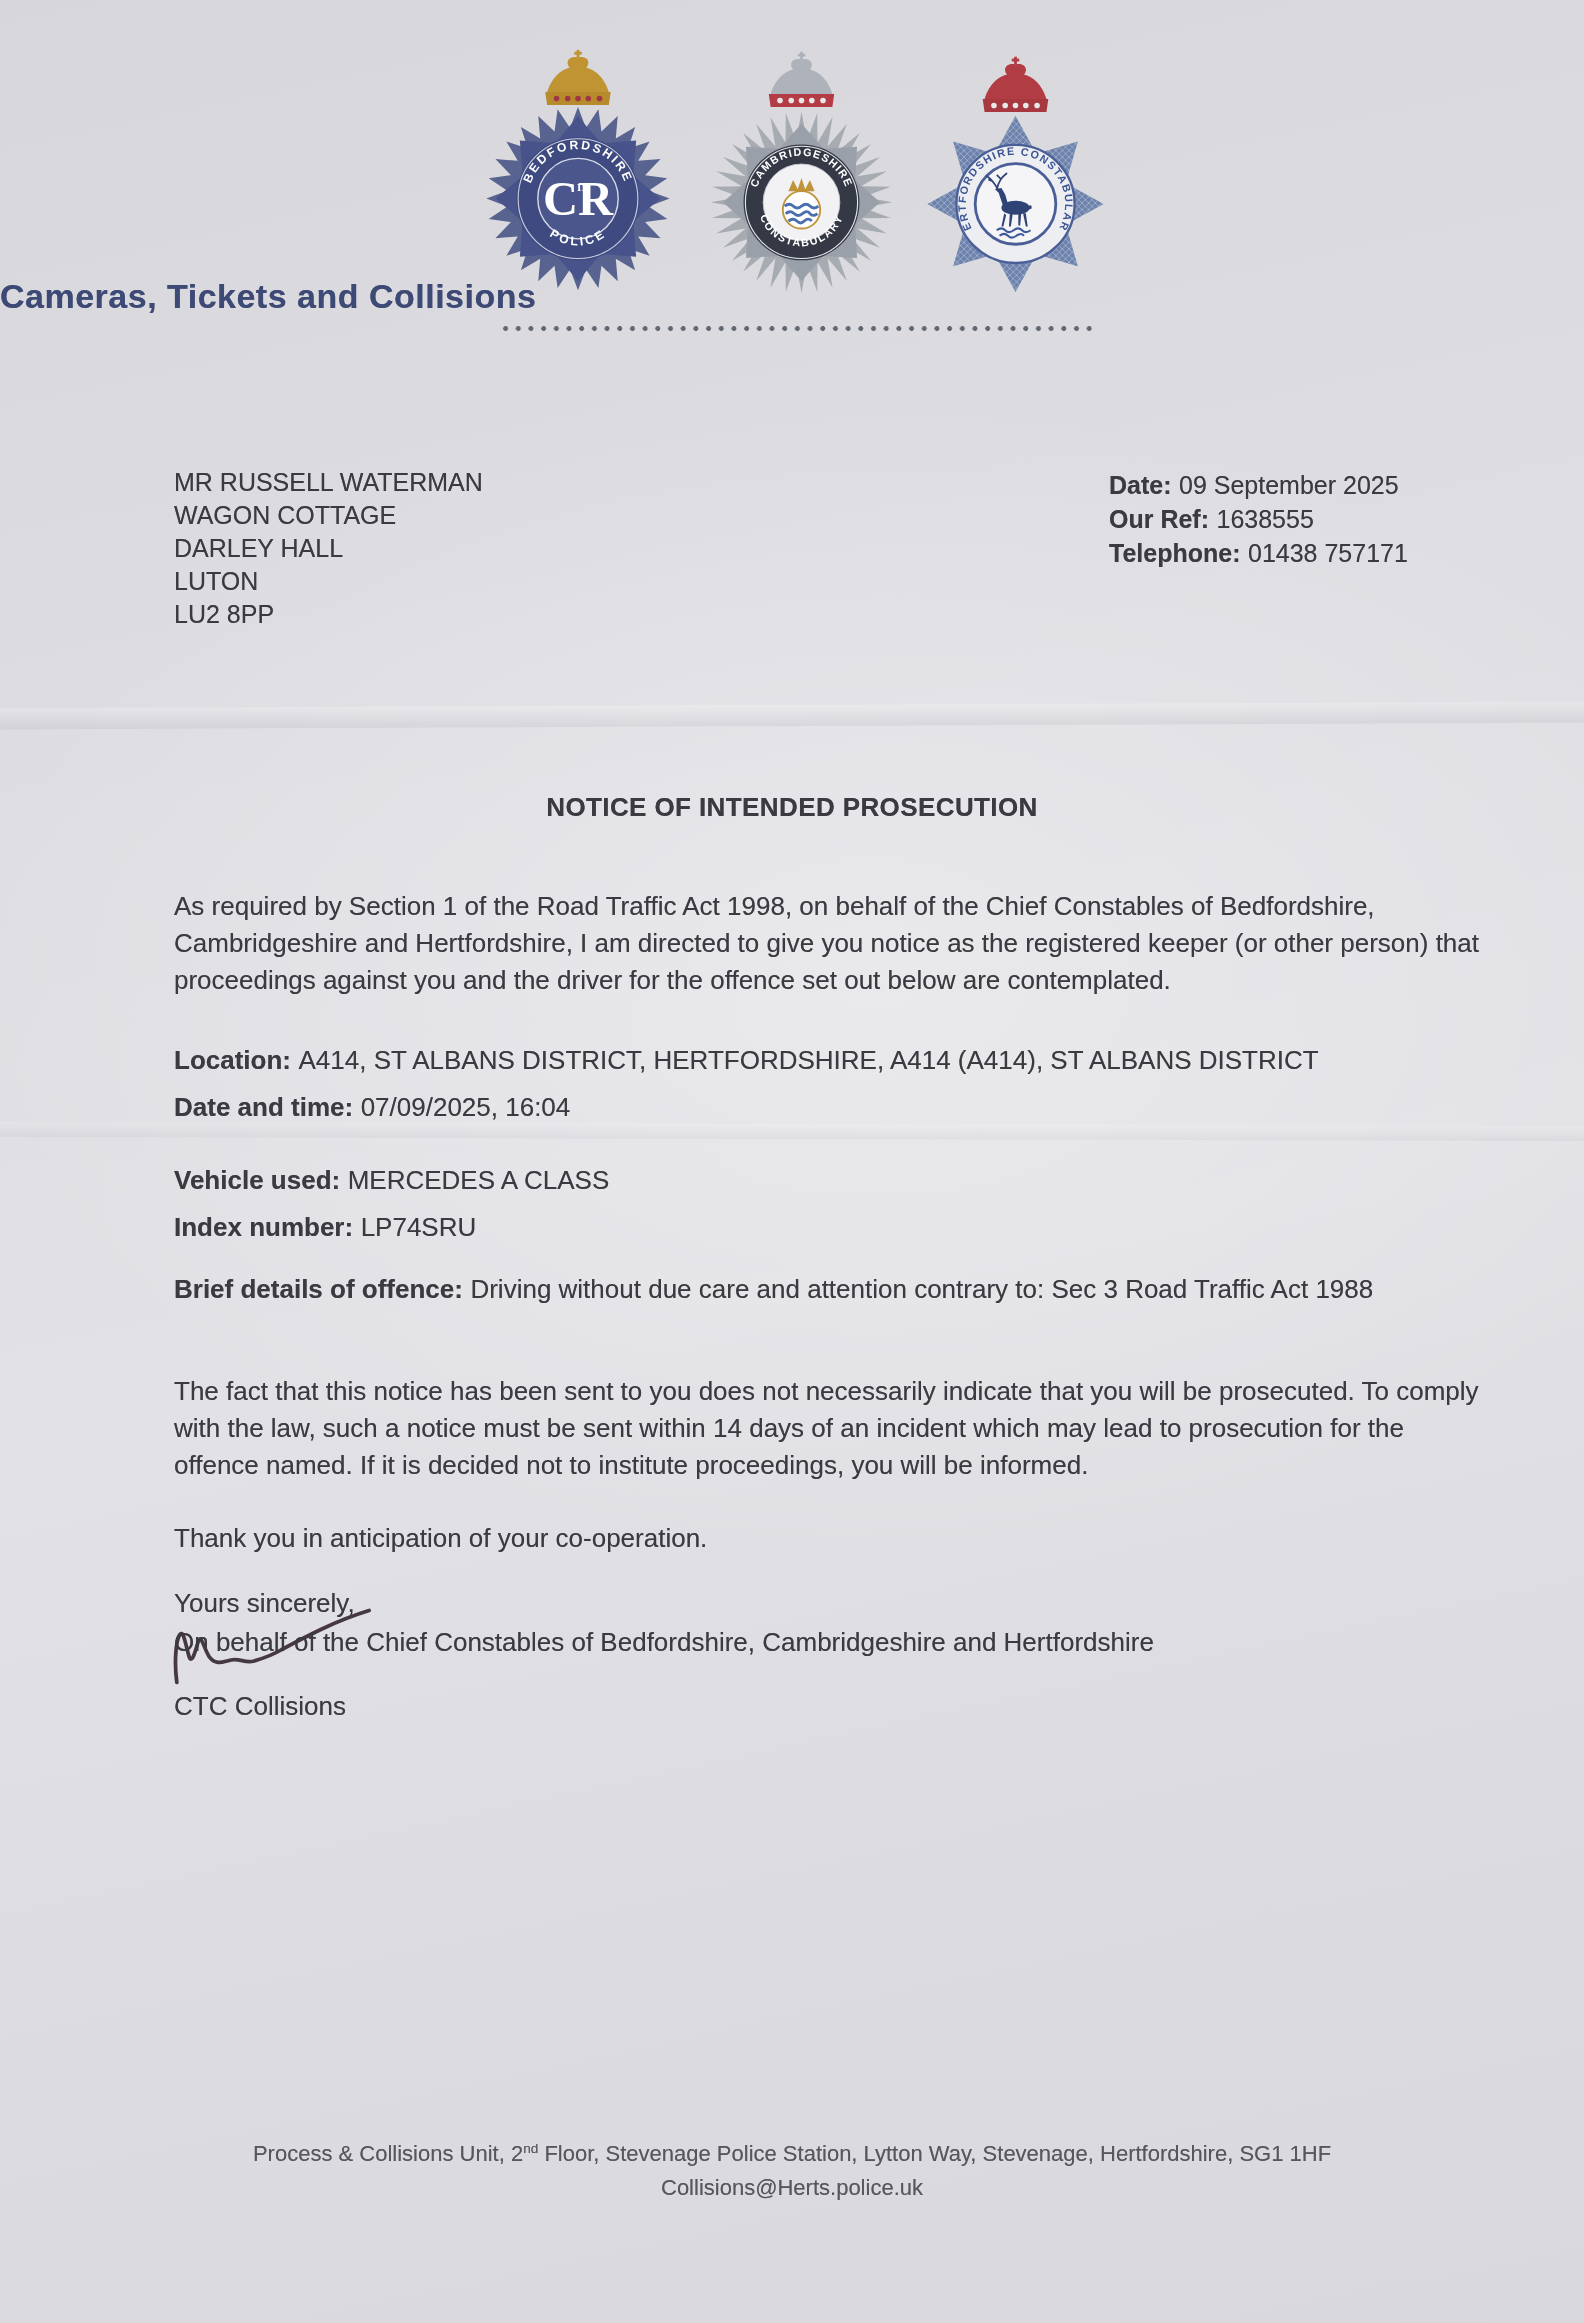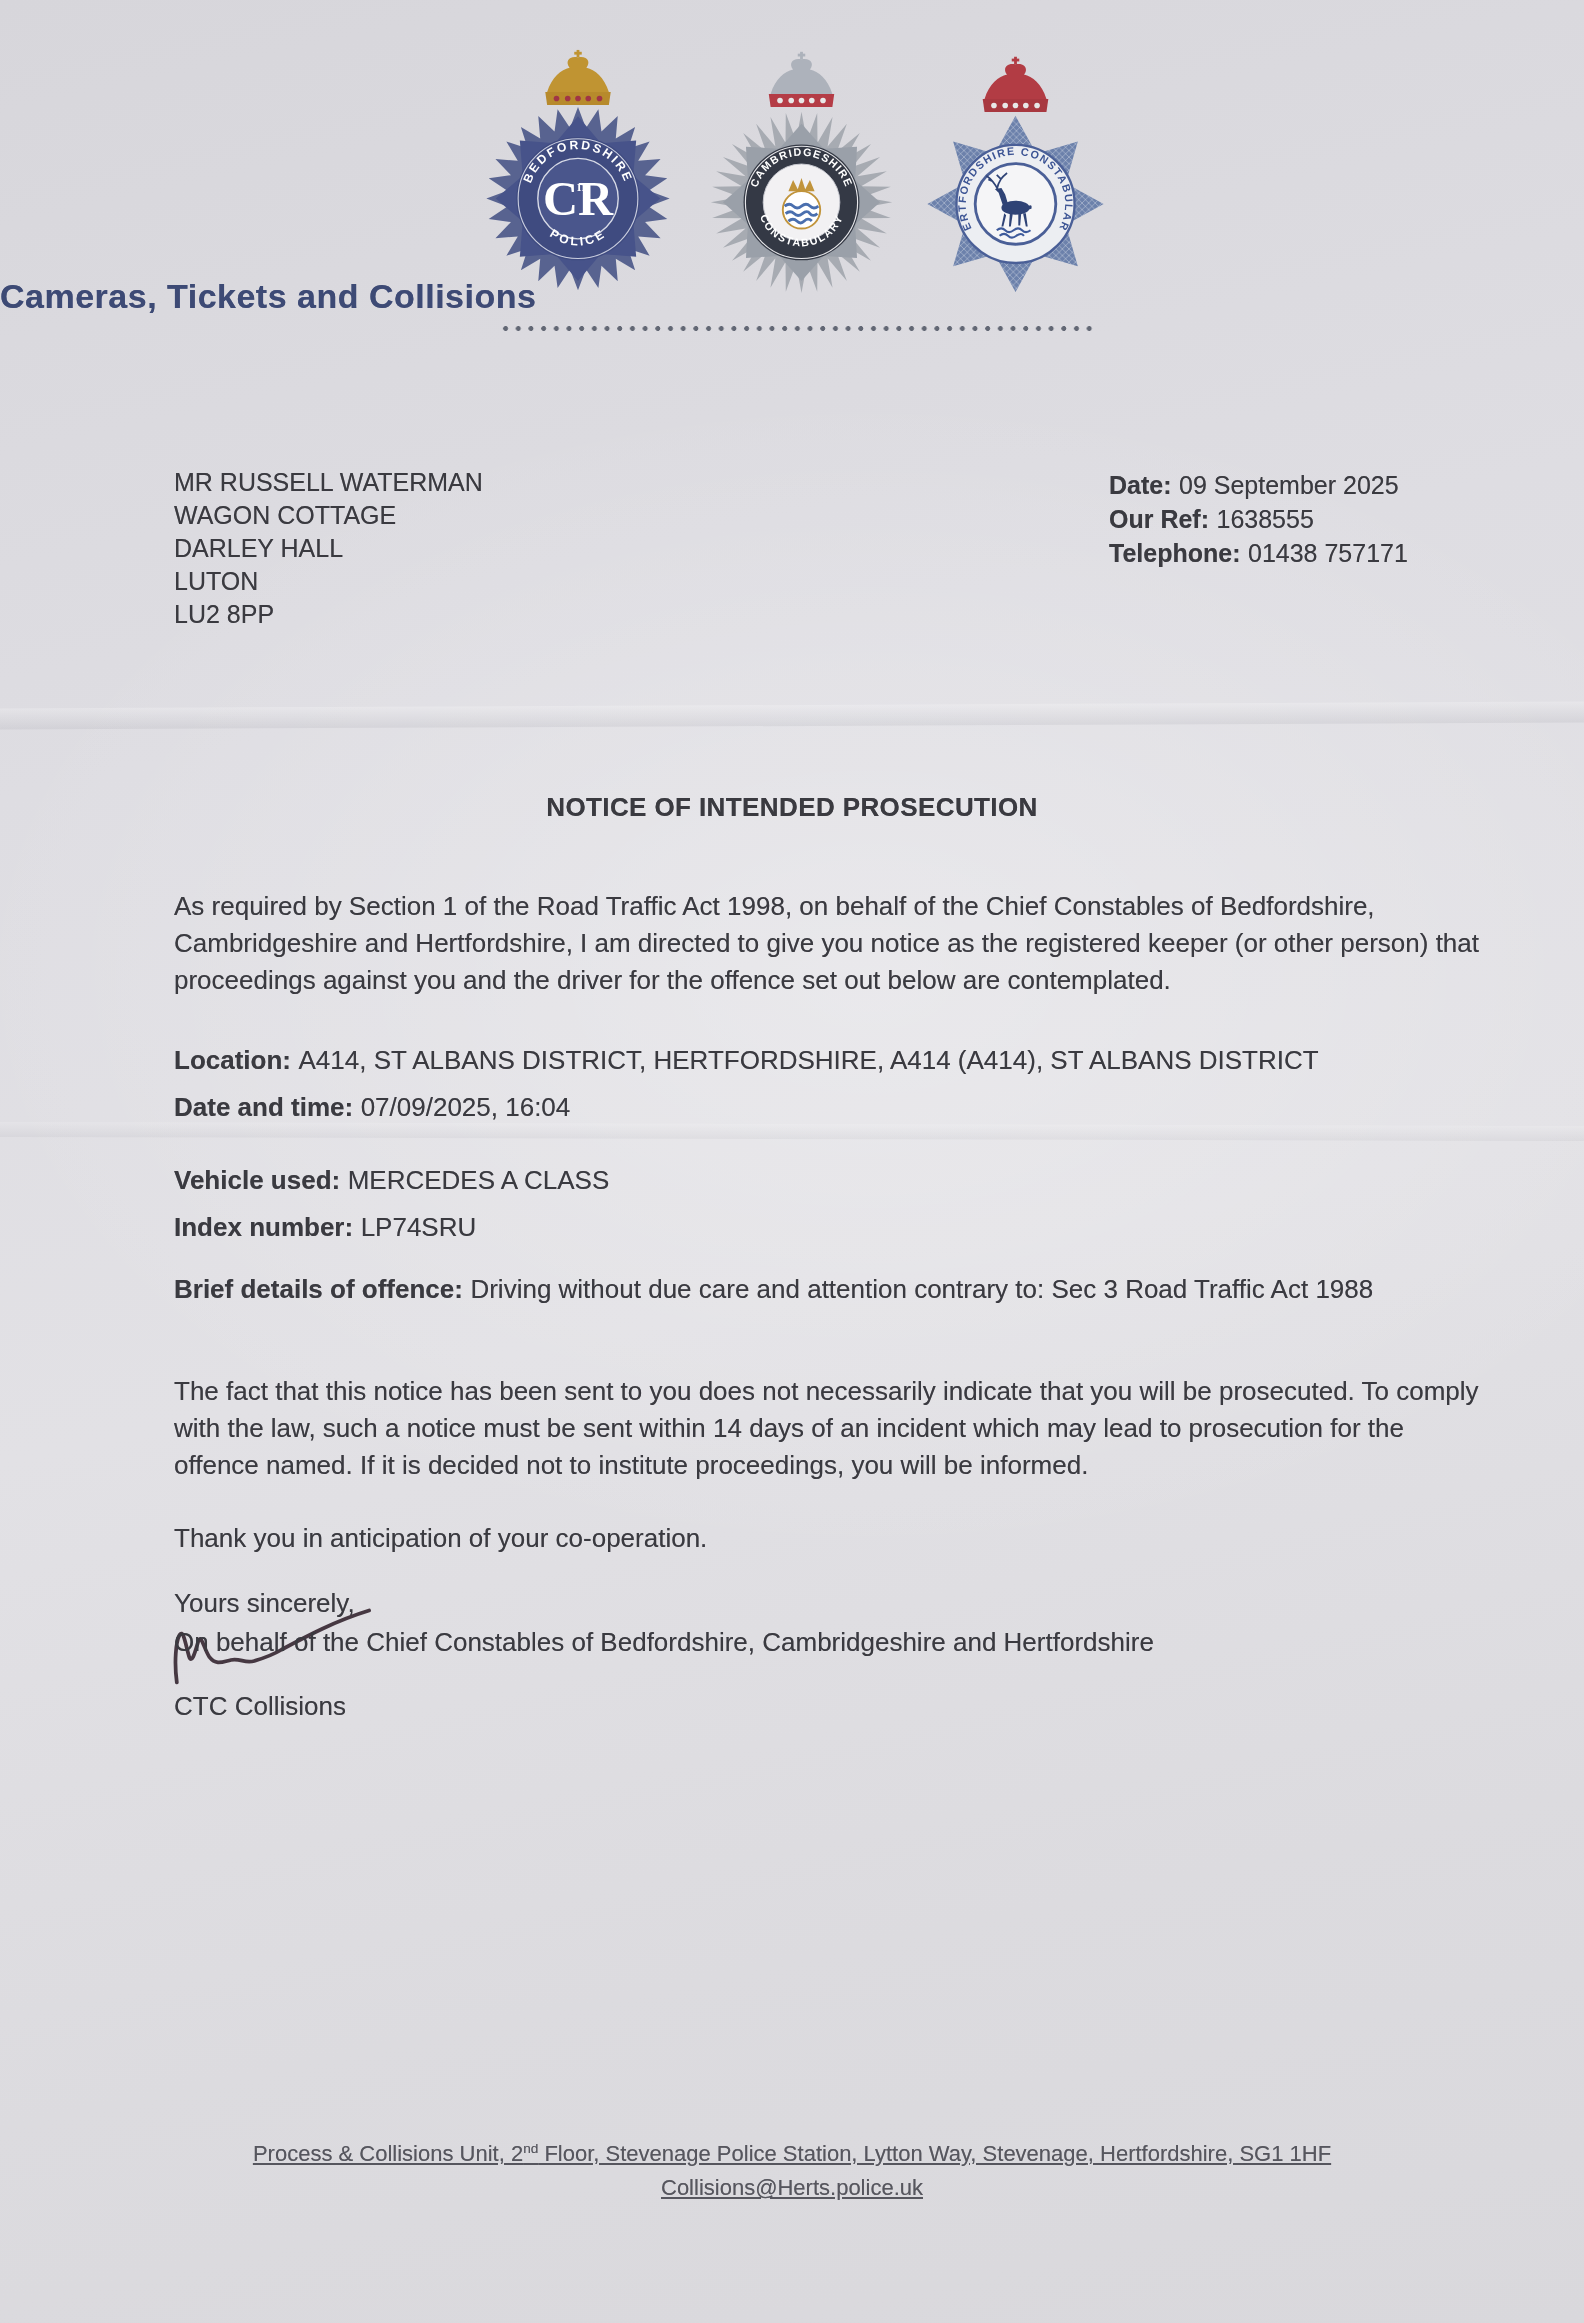--- a/index.html
+++ b/index.html
@@ -56,21 +56,21 @@
   .p-disclaimer{top:1373px;}
   .p-thanks{top:1520px;}
   .p-vale{top:1585px;}
   .p-signatory{top:1688px;}
   .p-behalf{top:1624px;}
 
   .signature{position:absolute;top:1604px;left:167px;width:225px;height:84px;}
 
   .footer{position:absolute;top:2132px;left:0;width:100%;text-align:center;
     font-size:22px;line-height:34px;color:#56565e;
-    text-shadow:0 0 0.5px rgba(86,86,94,.5);text-decoration:underline;}
+    text-shadow:0 0 0.5px rgba(86,86,94,.5);}
   .footer sup{font-size:.62em;vertical-align:super;}
 
   
   .ring-text{fill:#ffffff;font-family:"Liberation Sans",sans-serif;font-weight:bold;}
   .cipher{fill:#ffffff;font-family:"Liberation Serif",serif;font-weight:bold;}
   .crown-arch{fill:var(--crown1);}
   .crown-band{fill:var(--crown2);}
   .crown-jewel{fill:var(--crown3);}
 </style>
 </head>

